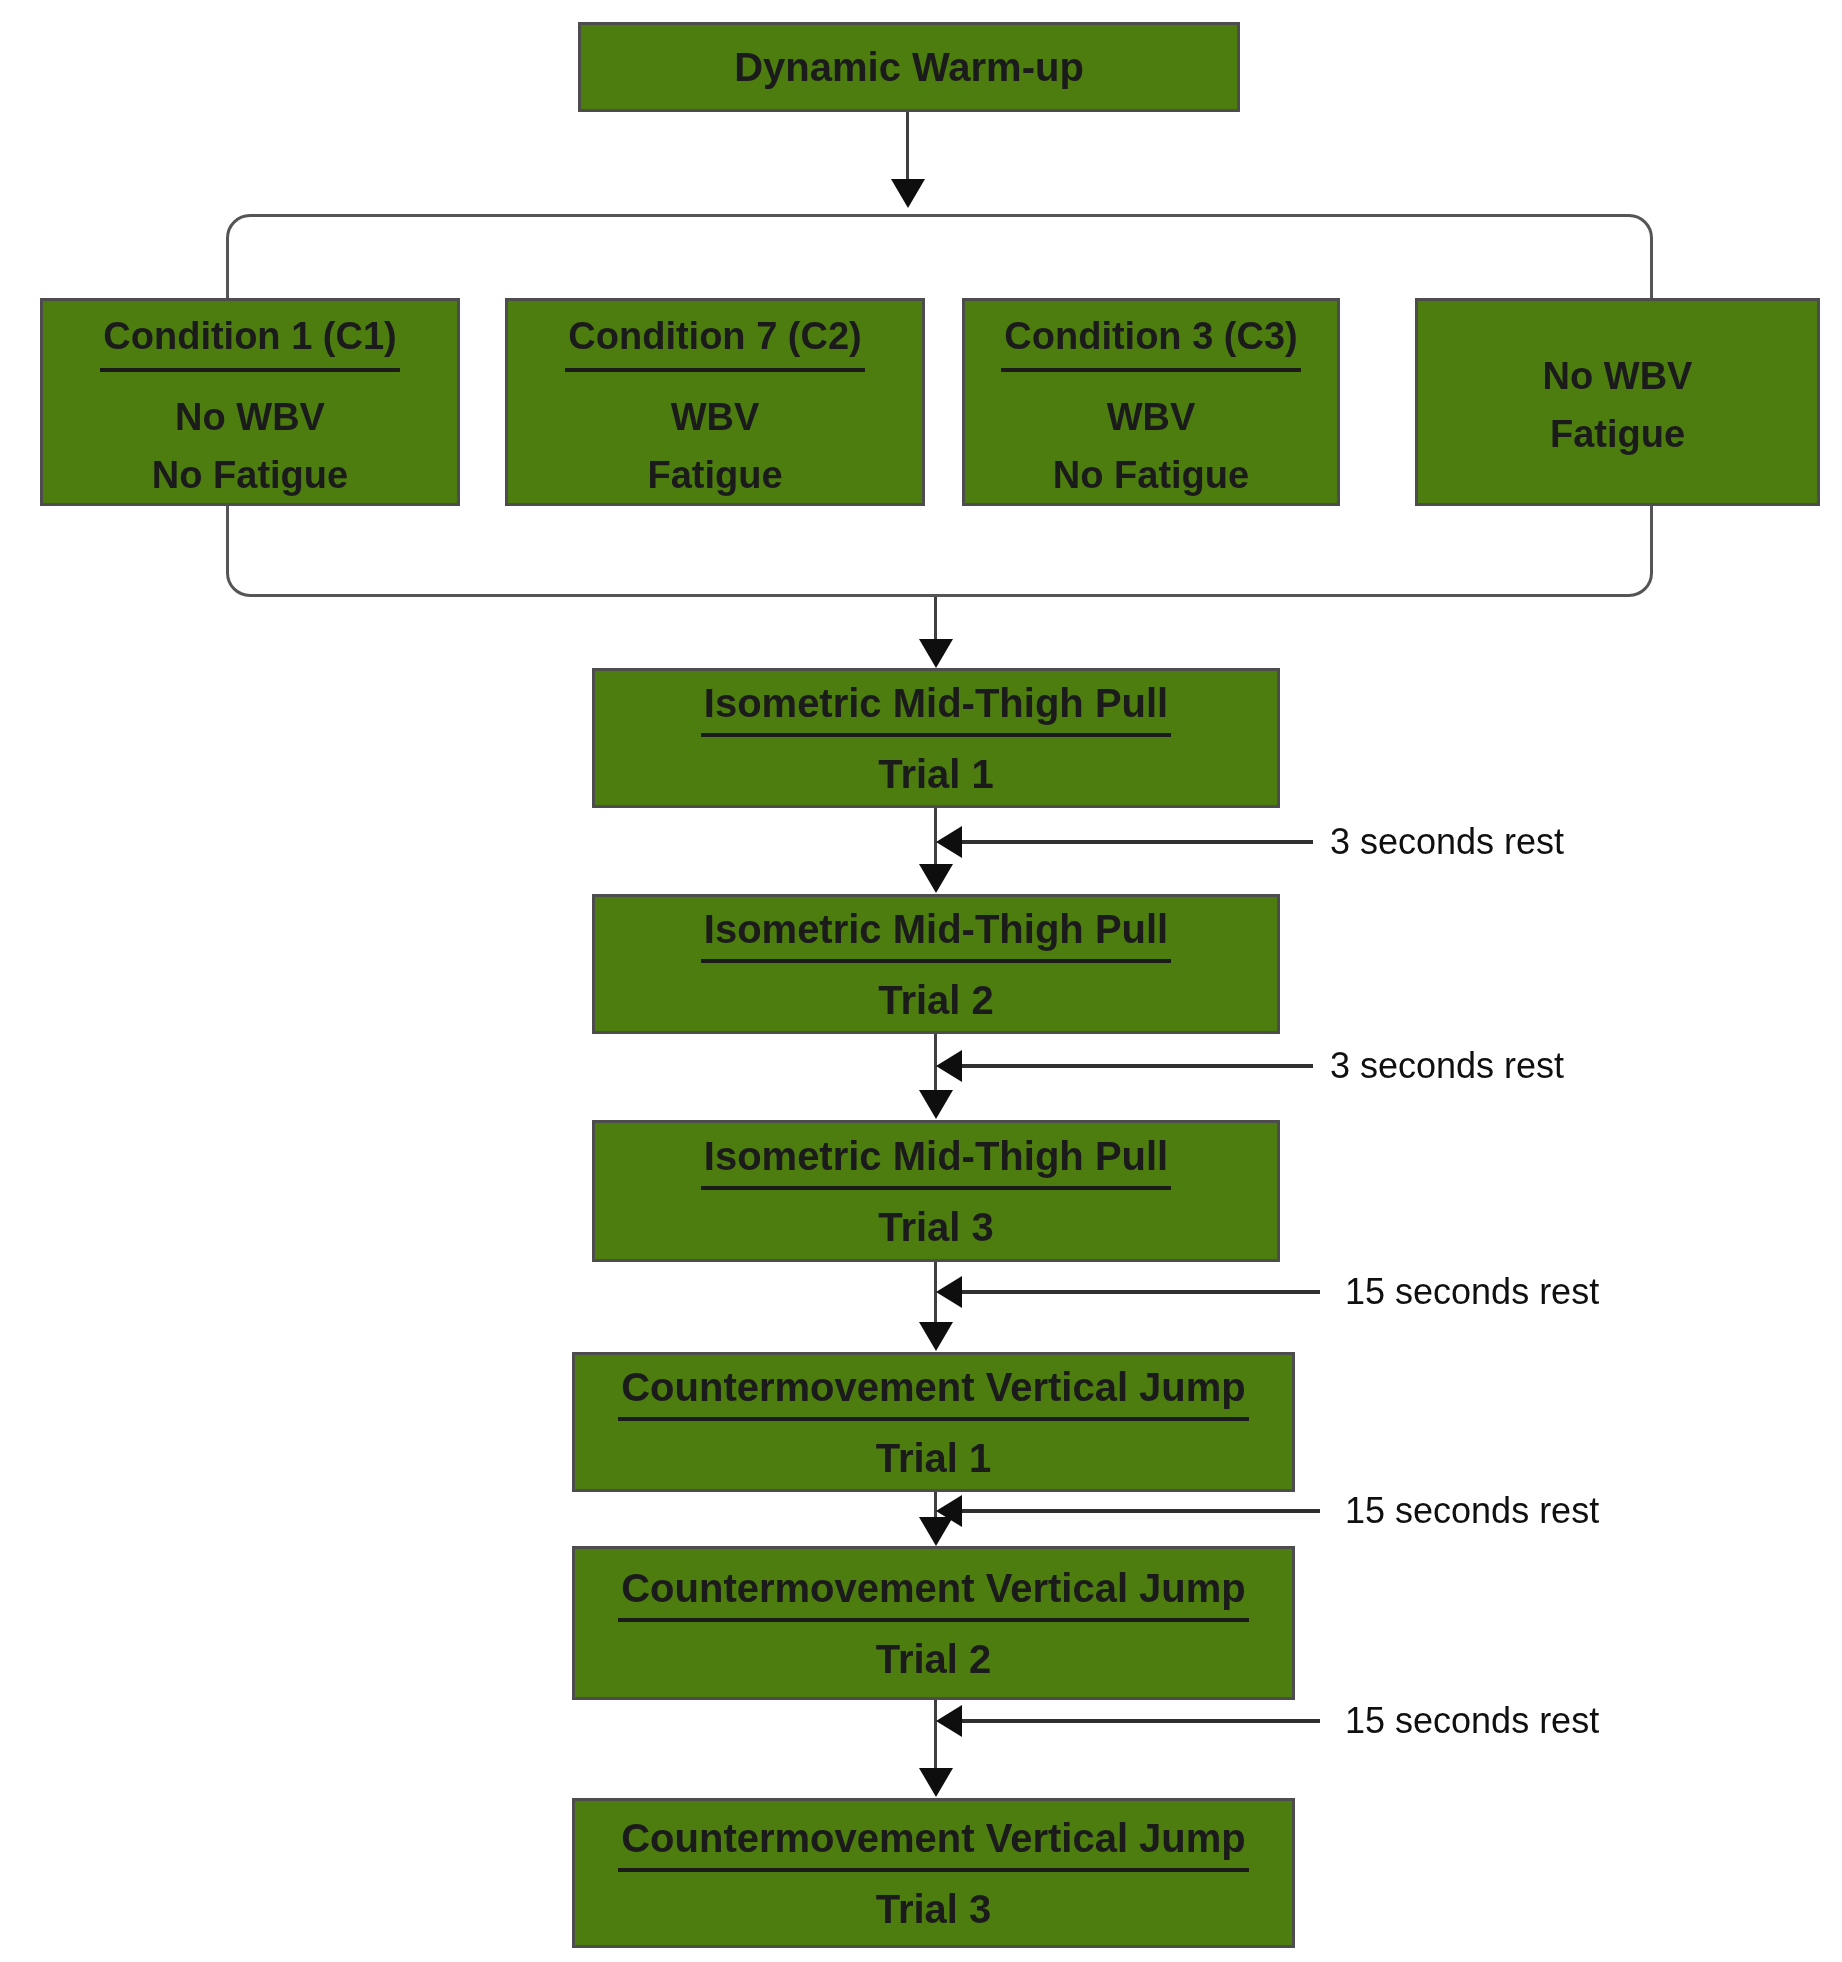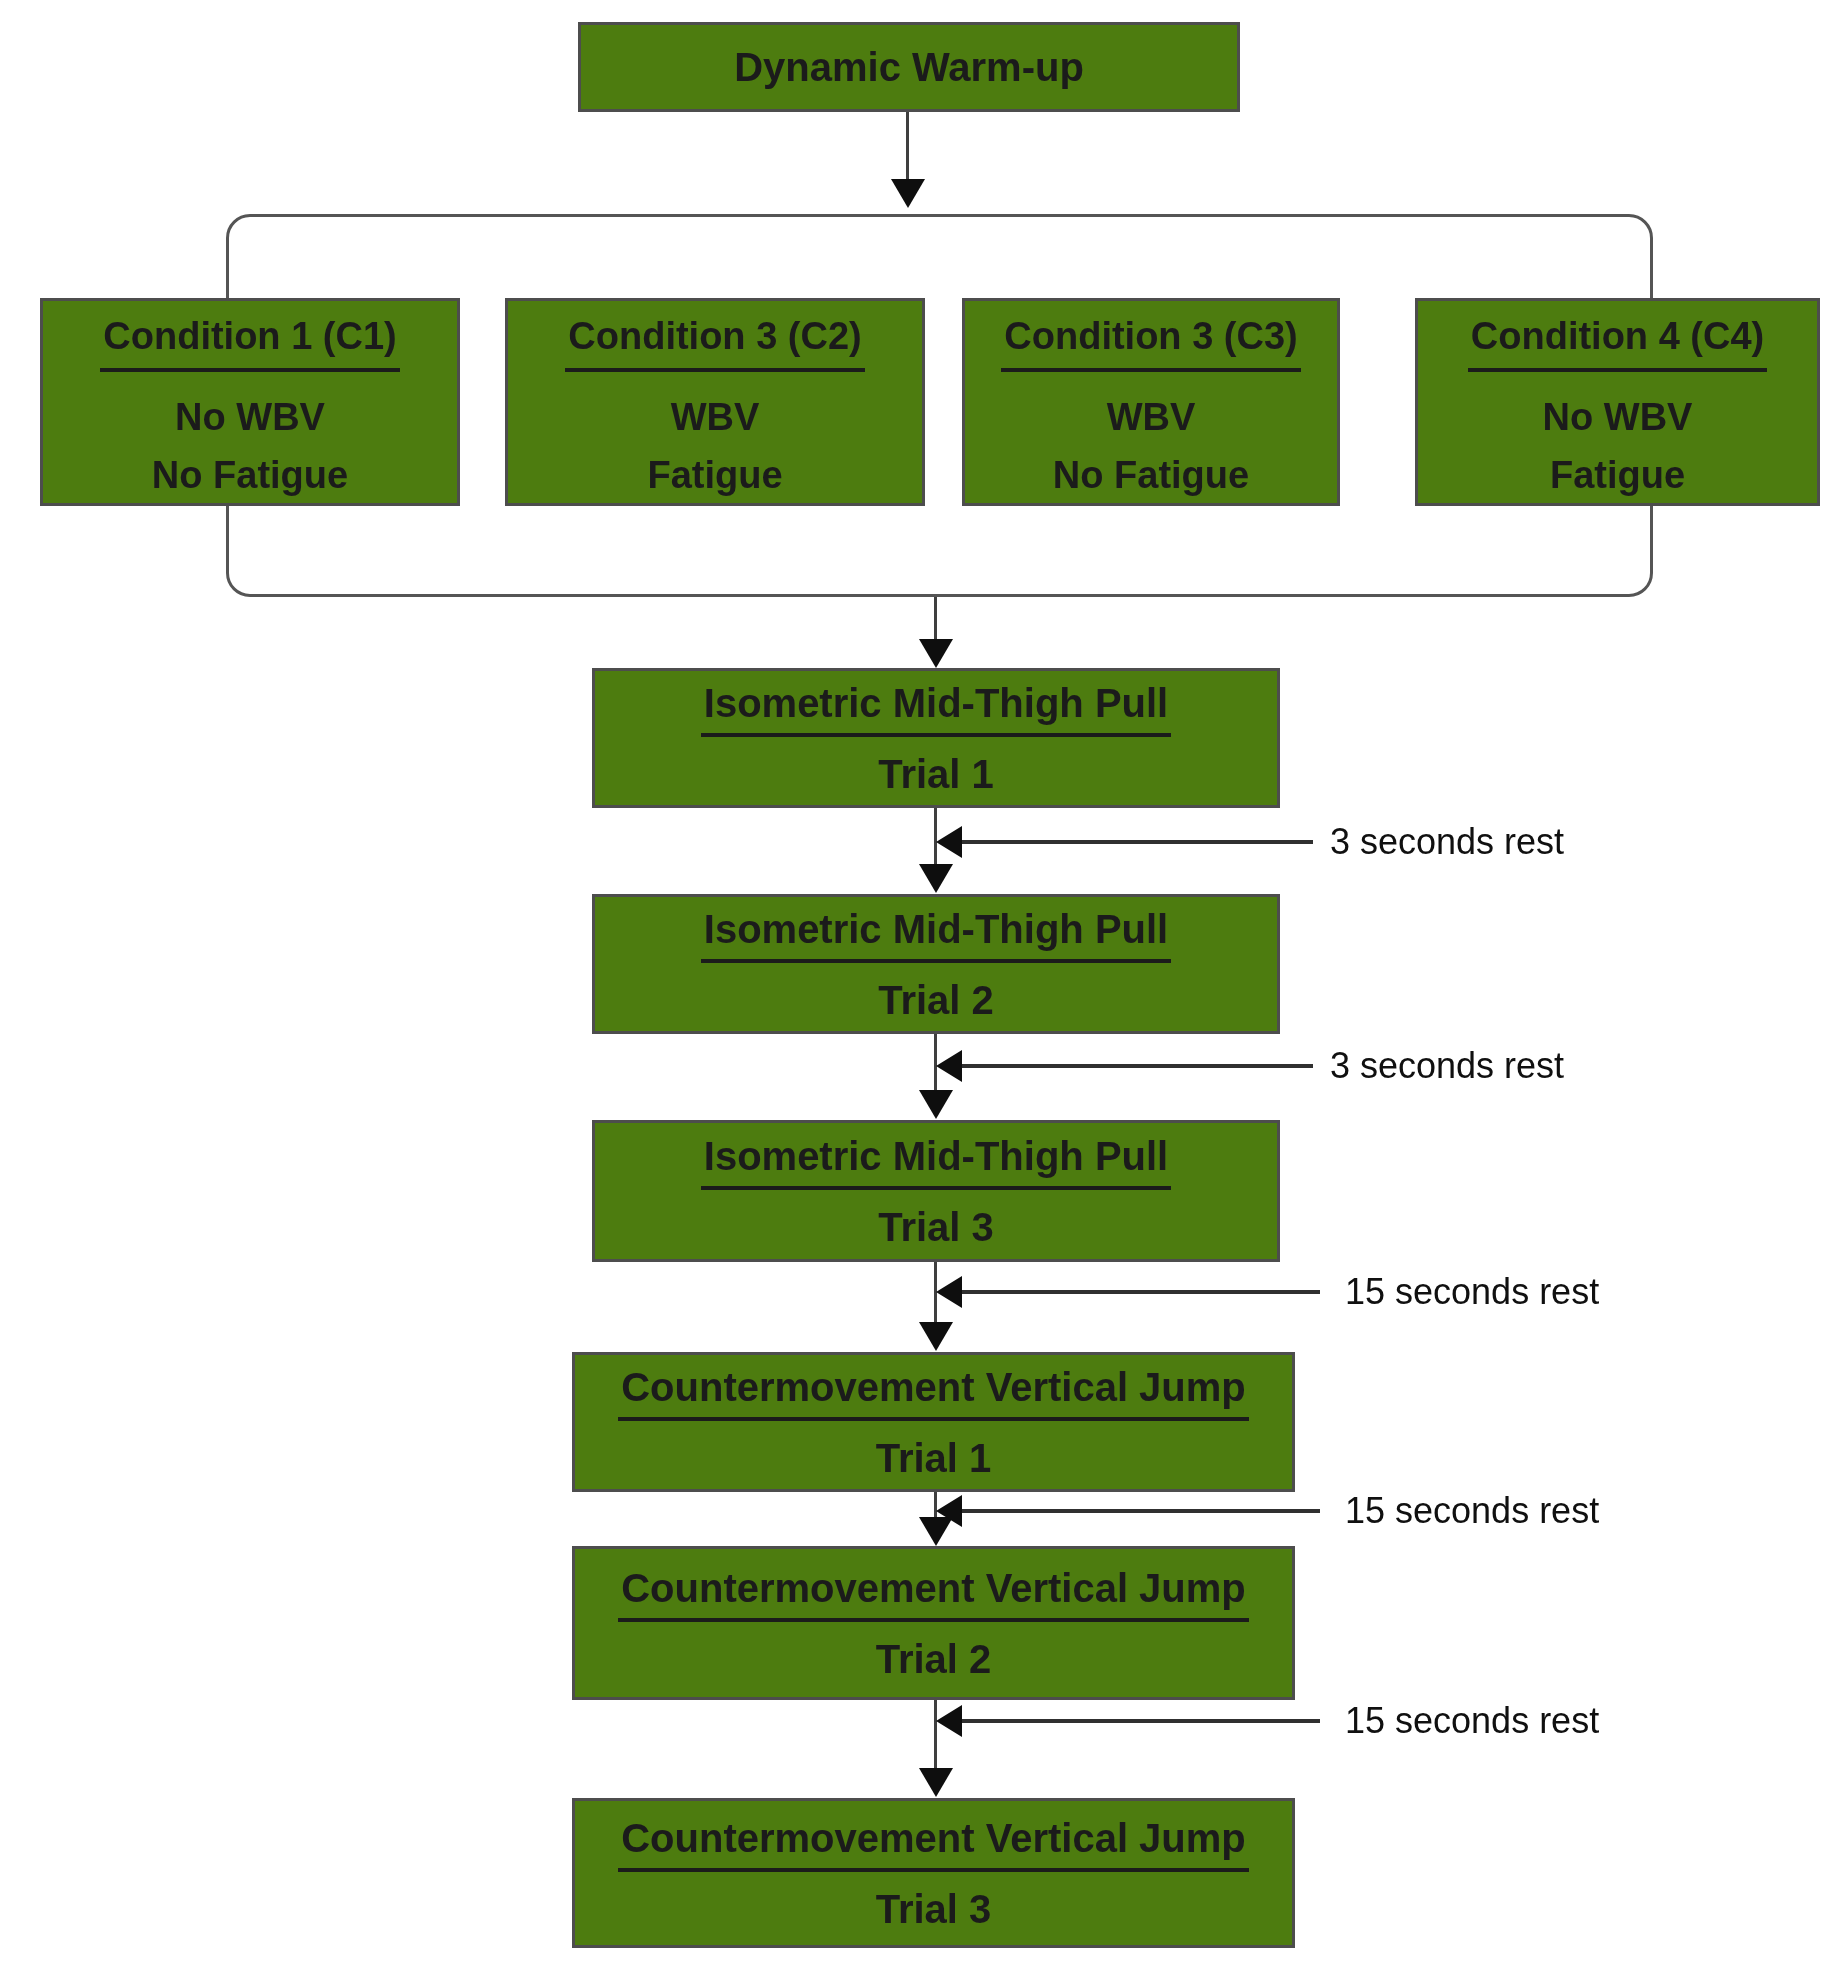--- a/index.html
+++ b/index.html
@@ -60,38 +60,35 @@
   <div class="box cond" style="left:40px;top:298px;width:420px;height:208px;">
     <div class="cond-title">
       <span class="u">Condition 1 (C1)</span>
     </div>
     <div>No WBV</div>
     <div>No Fatigue</div>
   </div>
 
   <div class="box cond" style="left:505px;top:298px;width:420px;height:208px;">
     <div class="cond-title">
-      <span class="u">Condition 3 (C2)</span>
+      <span class="u">Condition 7 (C2)</span>
     </div>
     <div>WBV</div>
     <div>Fatigue</div>
   </div>
 
   <div class="box cond" style="left:962px;top:298px;width:378px;height:208px;">
     <div class="cond-title">
       <span class="u">Condition 3 (C3)</span>
     </div>
     <div>WBV</div>
     <div>No Fatigue</div>
   </div>
 
   <div class="box cond" style="left:1415px;top:298px;width:405px;height:208px;">
-    <div class="cond-title">
-      <span class="u">Condition 4 (C4)</span>
-    </div>
     <div>No WBV</div>
     <div>Fatigue</div>
   </div>
 
 
   <div class="vline" style="left:934px;top:597px;height:42px;"></div>
   <div class="ah-down" style="left:919px;top:639px;"></div>
 
   <div class="box trial" style="left:592px;top:668px;width:688px;height:140px;">
     <div class="trial-title">

